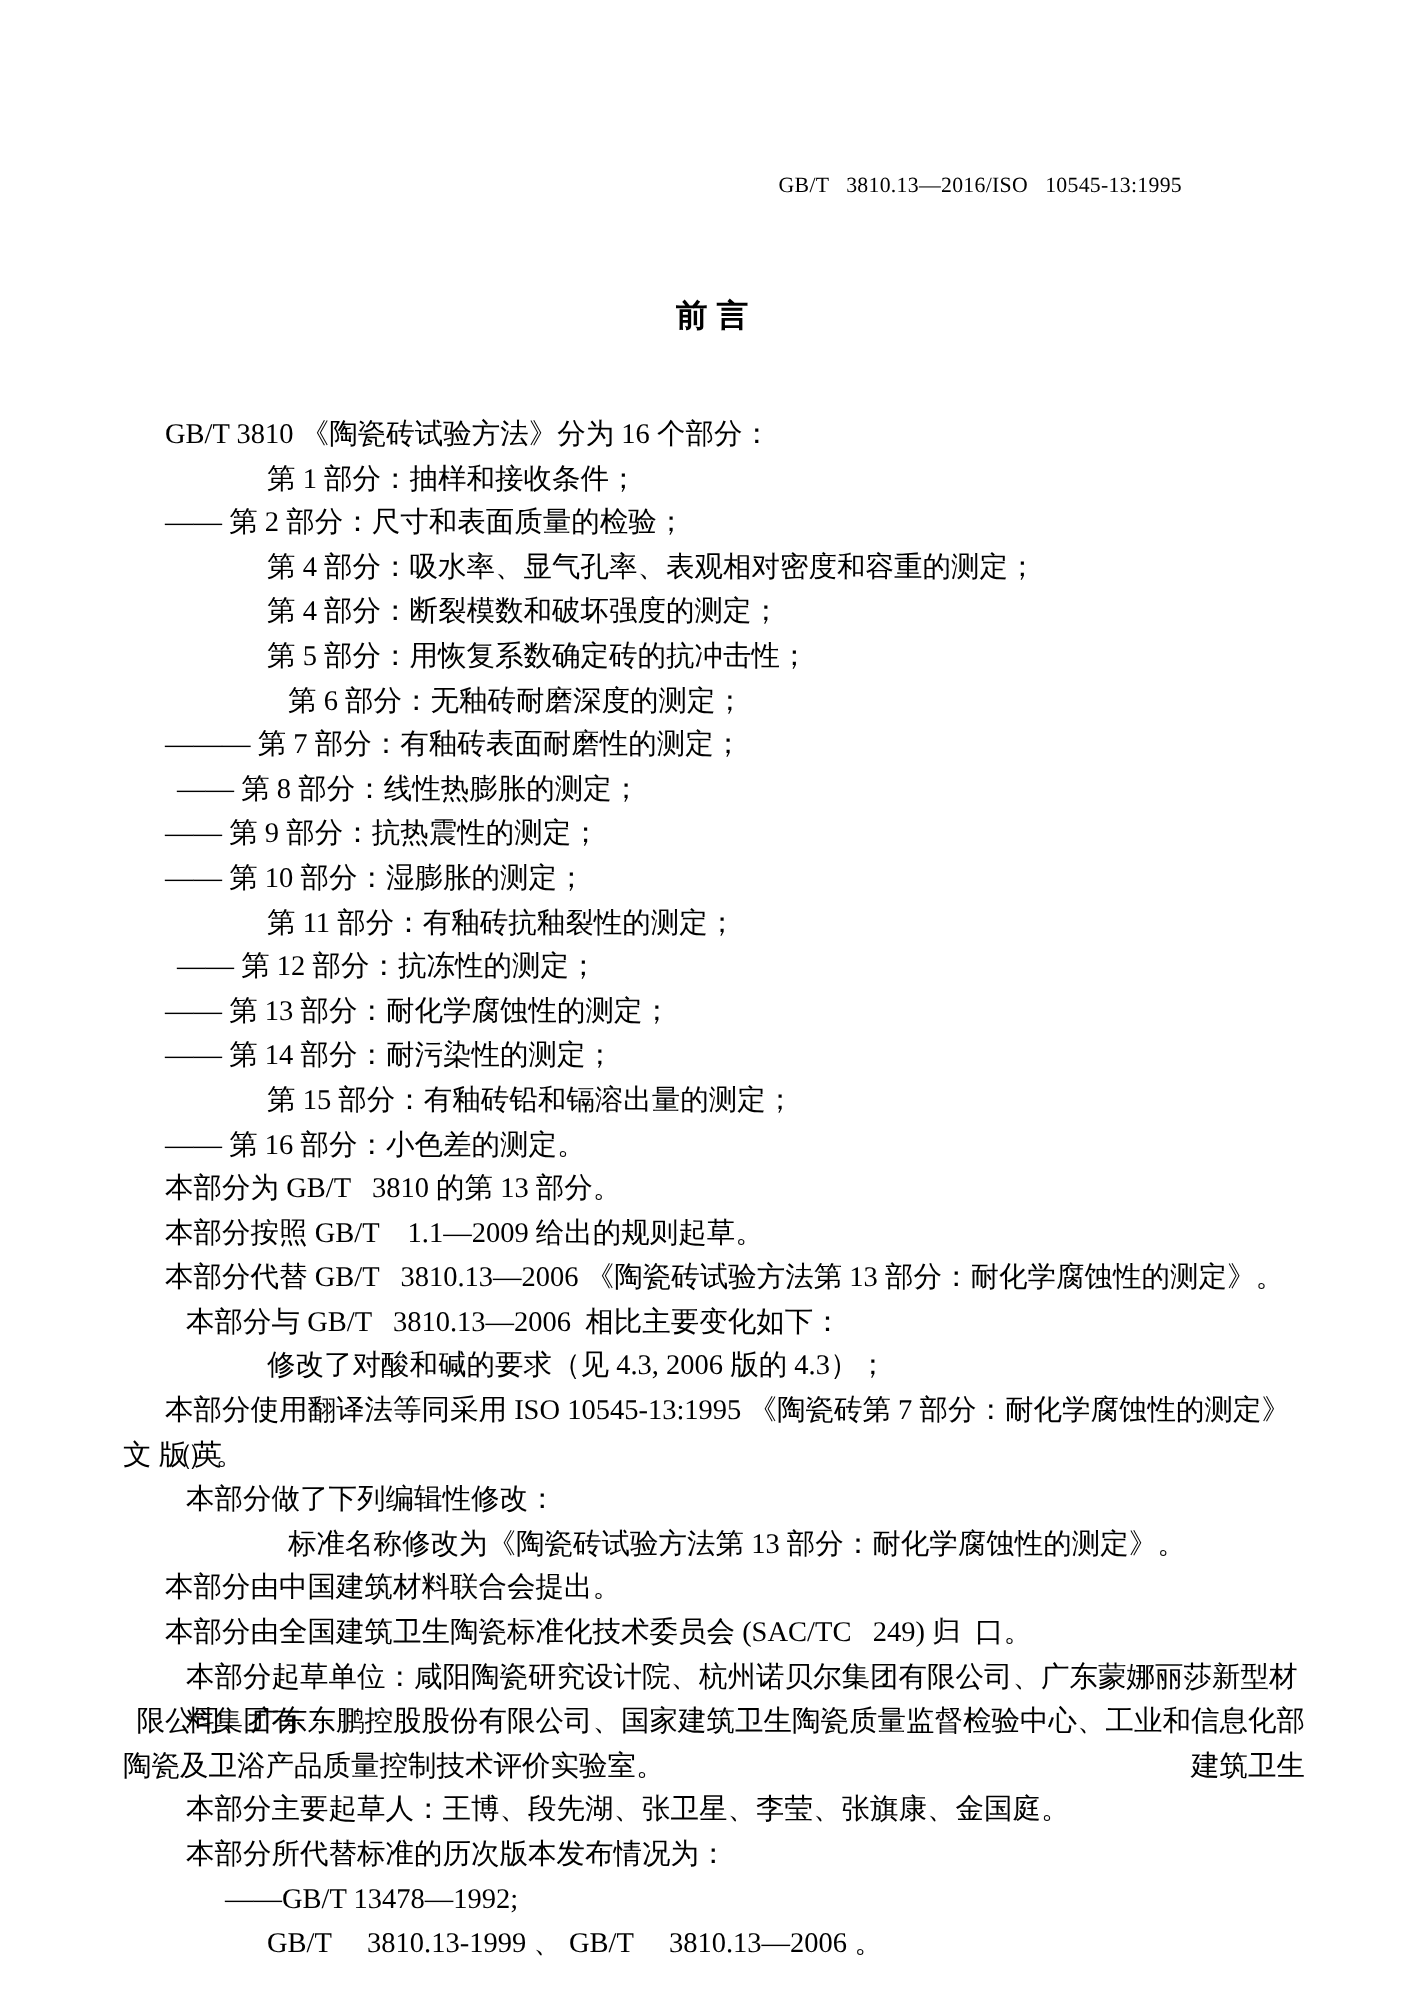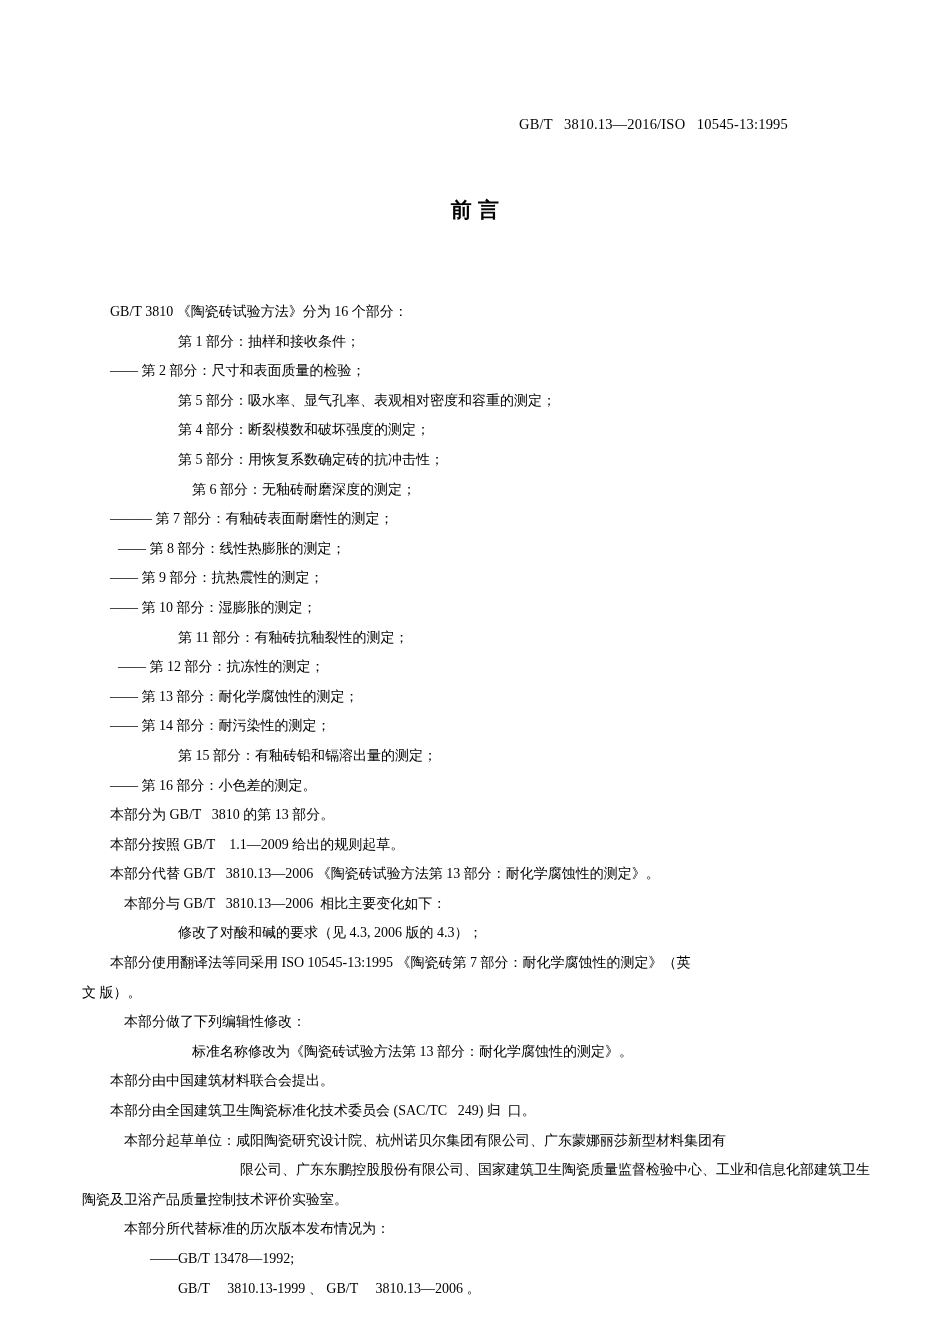--- a/index.html
+++ b/index.html
@@ -39,23 +39,22 @@
     font-size: 21px;
     font-weight: bold;
     letter-spacing: 0.5px;
     font-family: "Liberation Serif", "DejaVu Serif", serif;
   }
   .body {
     position: absolute;
     top: 275px;
     left: 110px;
     width: 760px;
-    font-size: 14px;
+    font-size: 19px;
     line-height: 1.0;
-    margin-top: 22px;
   }
   .line {
     white-space: pre-wrap;
     margin: 0;
     padding: 0;
     height: 29.6px;
     line-height: 29.6px;
   }
   .ind-0  { padding-left: 0px; }
   .ind-2  { padding-left: 40px; }
@@ -70,21 +69,21 @@
 <div class="page">
 
   <div class="header">GB/T   3810.13—2016/ISO   10545-13:1995</div>
 
   <div class="title">前      言</div>
 
   <div class="body">
     <div class="line ind-0">GB/T 3810 《陶瓷砖试验方法》分为 16 个部分：</div>
     <div class="line ind-4">第 1 部分：抽样和接收条件；</div>
     <div class="line ind-0">—— 第 2 部分：尺寸和表面质量的检验；</div>
-    <div class="line ind-4">第 5 部分：吸水率、显气孔率、表观相对密度和容重的测定；</div>
+    <div class="line ind-4">第 4 部分：吸水率、显气孔率、表观相对密度和容重的测定；</div>
     <div class="line ind-4">第 4 部分：断裂模数和破坏强度的测定；</div>
     <div class="line ind-4">第 5 部分：用恢复系数确定砖的抗冲击性；</div>
     <div class="line ind-5">第 6 部分：无釉砖耐磨深度的测定；</div>
     <div class="line ind-0">——— 第 7 部分：有釉砖表面耐磨性的测定；</div>
     <div class="line ind-9">—— 第 8 部分：线性热膨胀的测定；</div>
     <div class="line ind-0">—— 第 9 部分：抗热震性的测定；</div>
     <div class="line ind-0">—— 第 10 部分：湿膨胀的测定；</div>
     <div class="line ind-4">第 11 部分：有釉砖抗釉裂性的测定；</div>
     <div class="line ind-9">—— 第 12 部分：抗冻性的测定；</div>
     <div class="line ind-0">—— 第 13 部分：耐化学腐蚀性的测定；</div>
@@ -98,18 +97,19 @@
     <div class="line ind-4">修改了对酸和碱的要求（见 4.3, 2006 版的 4.3）；</div>
     <div class="line ind-0">本部分使用翻译法等同采用 ISO 10545-13:1995 《陶瓷砖第 7 部分：耐化学腐蚀性的测定》（英</div>
     <div class="line ind-0" style="margin-left:-28px;">文 版）。</div>
     <div class="line ind-8">本部分做了下列编辑性修改：</div>
     <div class="line ind-5">标准名称修改为《陶瓷砖试验方法第 13 部分：耐化学腐蚀性的测定》。</div>
     <div class="line ind-0">本部分由中国建筑材料联合会提出。</div>
     <div class="line ind-0">本部分由全国建筑卫生陶瓷标准化技术委员会 (SAC/TC   249) 归  口。</div>
     <div class="line ind-8">本部分起草单位：咸阳陶瓷研究设计院、杭州诺贝尔集团有限公司、广东蒙娜丽莎新型材料集团有</div>
     <div class="line ind-0" style="margin-left:-28px;text-align:right;">限公司、广东东鹏控股股份有限公司、国家建筑卫生陶瓷质量监督检验中心、工业和信息化部建筑卫生</div>
     <div class="line ind-0" style="margin-left:-28px;">陶瓷及卫浴产品质量控制技术评价实验室。</div>
+    <div class="line ind-8">本部分主要起草人：王博、段先湖、张卫星、李莹、张旗康、金国庭。</div>
     <div class="line ind-8">本部分所代替标准的历次版本发布情况为：</div>
     <div class="line ind-2">——GB/T 13478—1992;</div>
     <div class="line ind-4">GB/T     3810.13-1999 、 GB/T     3810.13—2006 。</div>
   </div>
 
 </div>
 
 </body></html>

